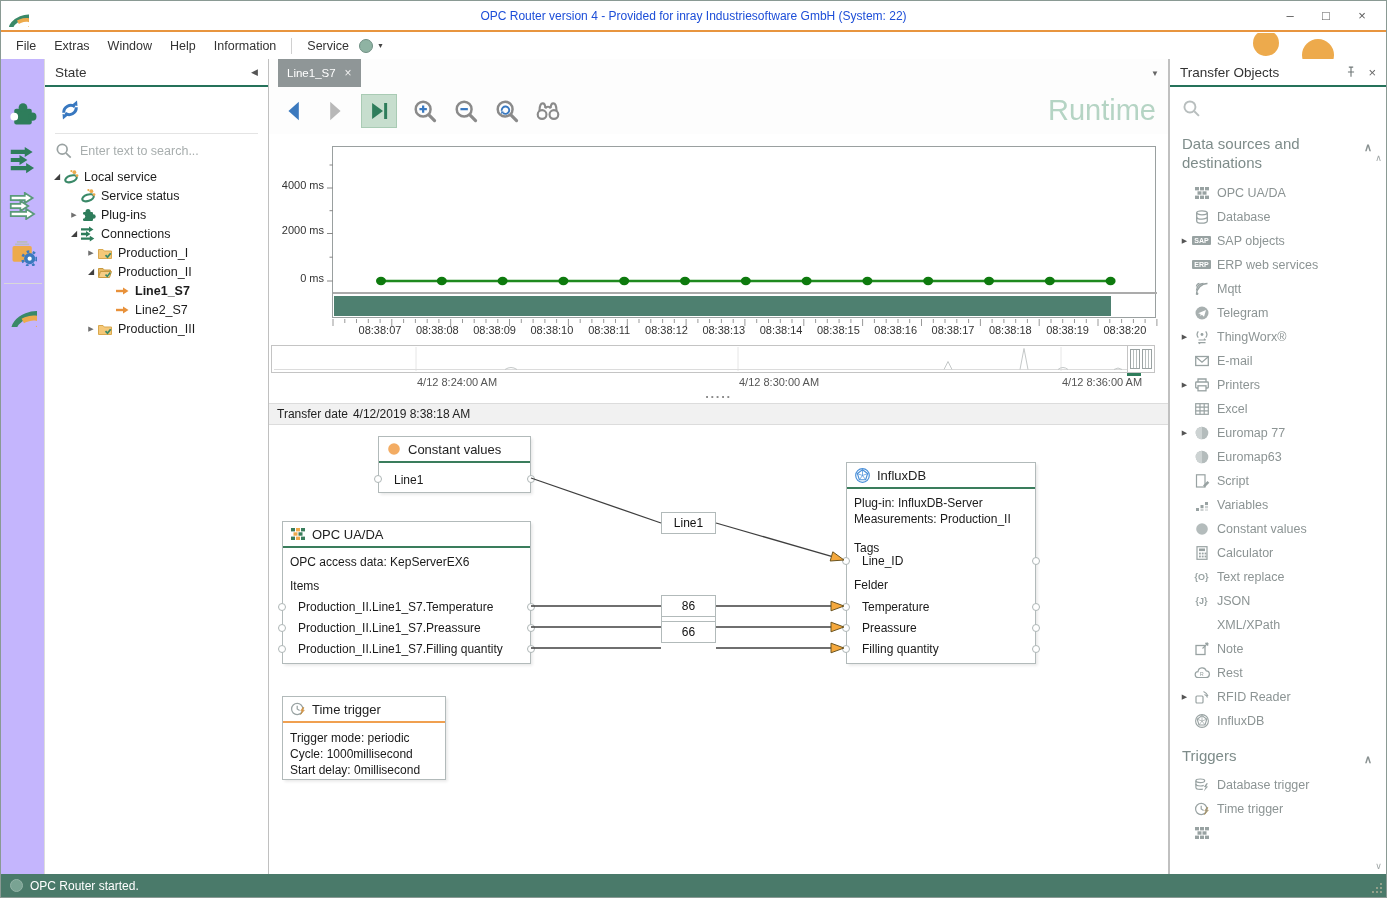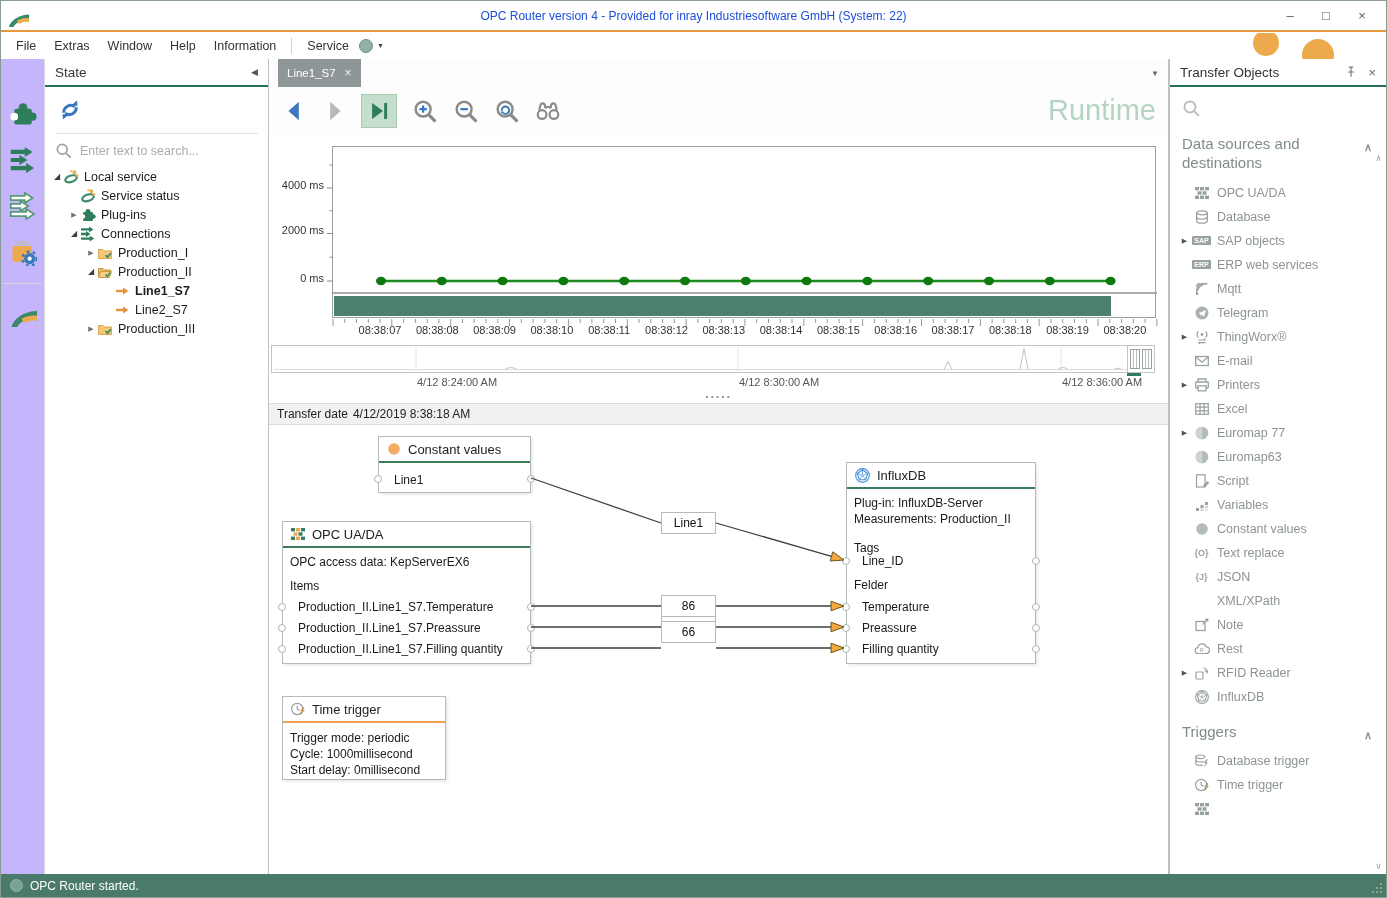--- a/index.html
+++ b/index.html
@@ -854,20 +854,40 @@
             <span class="icon">
               <svg width="16" height="16" viewBox="0 0 16 16" style="display:block">
                 <circle cx="8" cy="8" r="5.8" fill="#B4BCBC"></circle>
               </svg>
             </span>
             <span>Constant values</span>
           </div>
           <div class="rp-item">
             <span class="exp"></span>
             <span class="icon">
+              <svg width="16" height="16" viewBox="0 0 16 16" style="display:block">
+                <g fill="none" stroke="#98A2A2" stroke-width="1.2">
+                  <rect x="3" y="1.7" width="10" height="12.6"></rect>
+                </g>
+                <g fill="#98A2A2">
+                  <rect x="5" y="3.5" width="6" height="2.6"></rect>
+                  <rect x="5" y="7.6" width="1.8" height="1.8"></rect>
+                  <rect x="7.8" y="7.6" width="1.8" height="1.8"></rect>
+                  <rect x="10.6" y="7.6" width="1.8" height="1.8"></rect>
+                  <rect x="5" y="10.6" width="1.8" height="1.8"></rect>
+                  <rect x="7.8" y="10.6" width="1.8" height="1.8"></rect>
+                  <rect x="10.6" y="10.6" width="1.8" height="1.8"></rect>
+                </g>
+              </svg>
+            </span>
+            <span>Calculator</span>
+          </div>
+          <div class="rp-item">
+            <span class="exp"></span>
+            <span class="icon">
               <span class="txticon ">{O}</span>
             </span>
             <span>Text replace</span>
           </div>
           <div class="rp-item">
             <span class="exp"></span>
             <span class="icon">
               <span class="txticon ">{J}</span>
             </span>
             <span>JSON</span>

